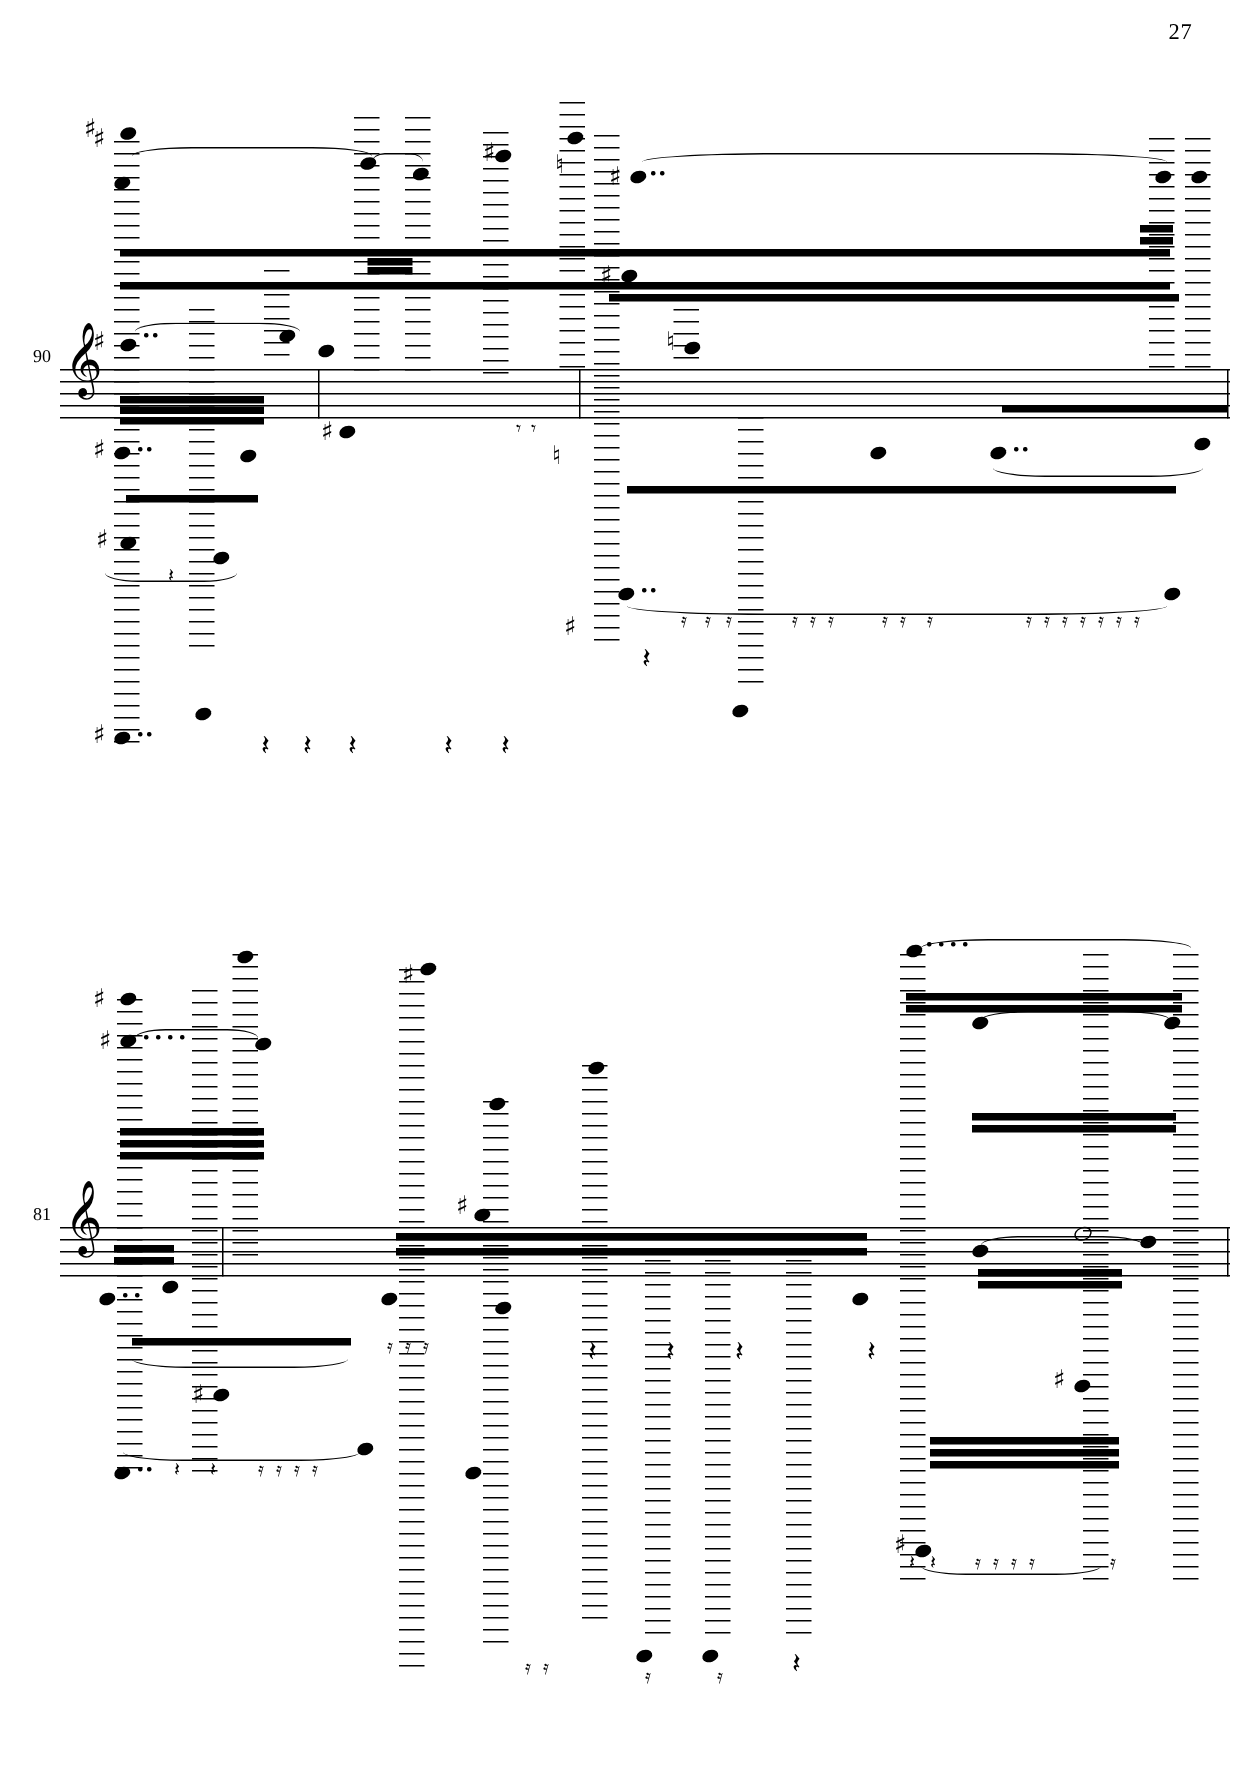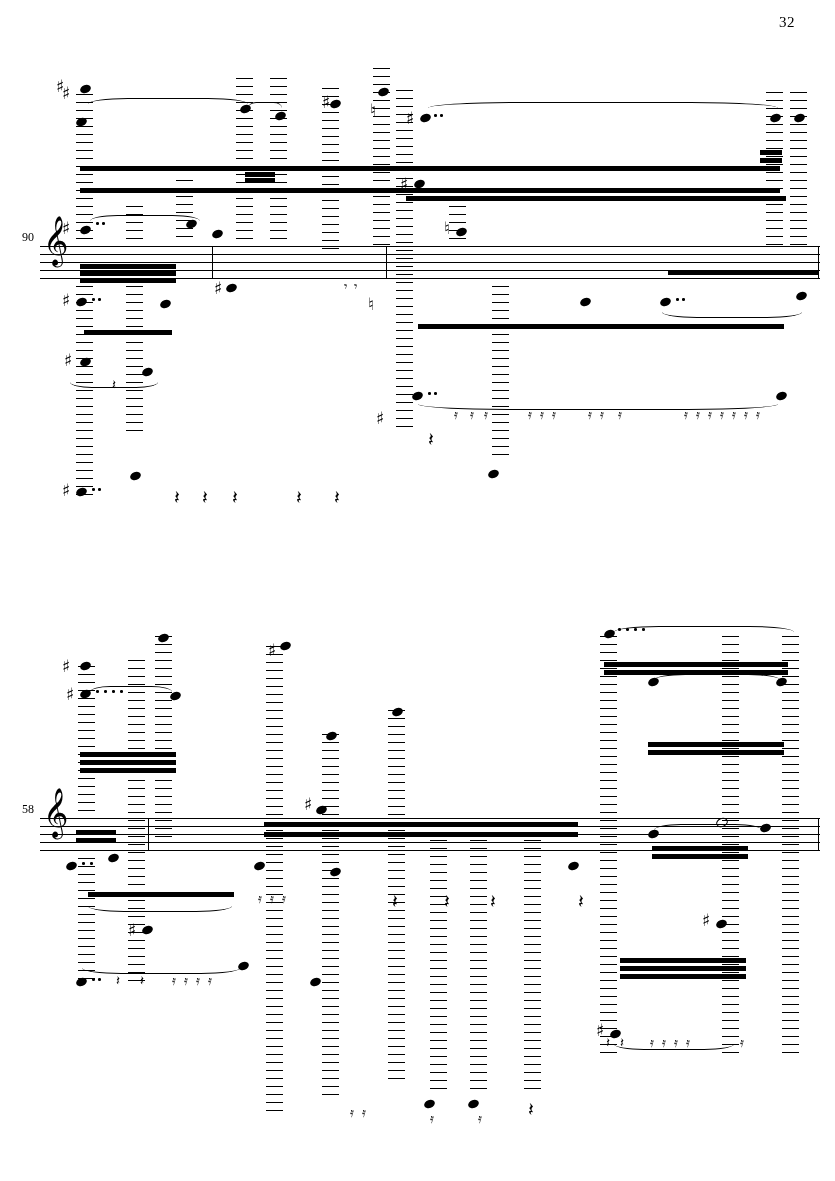--- a/index.html
+++ b/index.html
@@ -135,21 +135,21 @@
     border-top: none;
     border-bottom: 1.4px solid #000;
     border-radius: 50% / 100%;
   }
 </style>
 </head>
 <body>
 
 <div class="page">
 
-  <div class="page-number">32</div>
+  <div class="page-number">27</div>
 
   <div class="system" id="system-1">
 
     <div class="staff" style="top:216px;">
       <div class="line l0"></div>
       <div class="line l1"></div>
       <div class="line l2"></div>
       <div class="line l3"></div>
       <div class="line l4"></div>
     </div>
@@ -599,21 +599,21 @@
   <div class="system" id="system-2">
 
     <div class="staff" style="top:218px;">
       <div class="line l0"></div>
       <div class="line l1"></div>
       <div class="line l2"></div>
       <div class="line l3"></div>
       <div class="line l4"></div>
     </div>
 
-    <div class="measure-num" style="left:22px; top:202px;">58</div>
+    <div class="measure-num" style="left:22px; top:202px;">81</div>
     <div class="clef" style="left:43px; top:191px;">𝄞</div>
 
     <div class="barline" style="left:148px; top:218px;"></div>
     <div class="barline" style="left:818px; top:218px;"></div>
 
     <div class="ledger-stack" style="left:78px; top:66px;">
       <div class="ledger" style="top:0px;"></div>
         <div class="ledger" style="top:8px;"></div>
       <div class="ledger" style="top:16px;"></div>
         <div class="ledger" style="top:24px;"></div>

